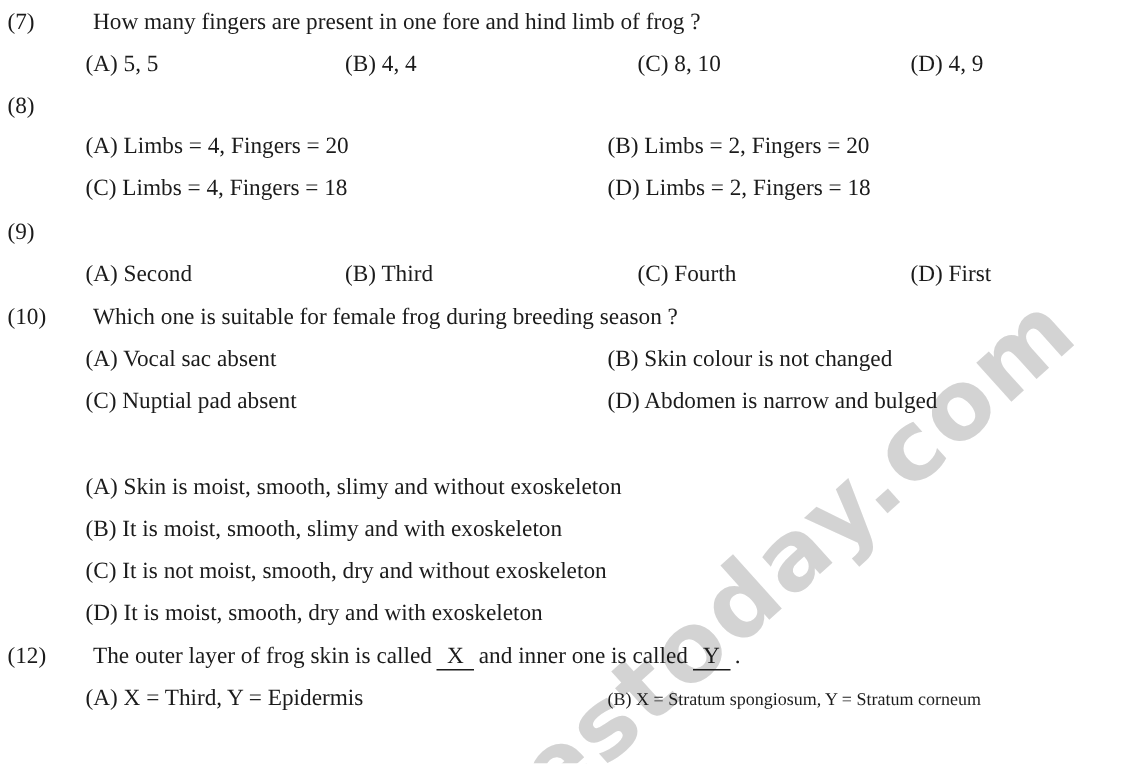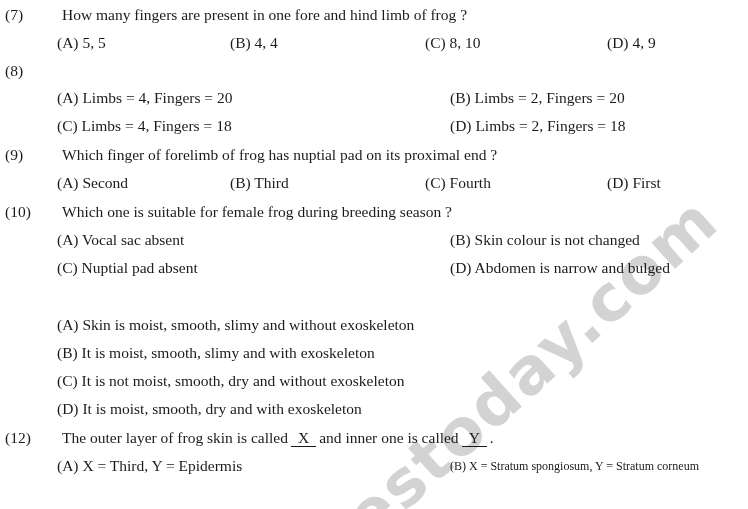--- a/index.html
+++ b/index.html
@@ -18,21 +18,21 @@
     line-height:28px;
     white-space:nowrap;
     z-index:1;
   }
   .qnum  { position:absolute; left:5px;  }
   .qtext { position:absolute; left:62px; }
   .colA  { position:absolute; left:57px; }
   .colB4 { position:absolute; left:230px; }
   .colC4 { position:absolute; left:425px; }
   .colD4 { position:absolute; left:607px; }
-  .colB2 { position:absolute; left:405px;margin-left:45px; }
+  .colB2 { position:absolute; left:405px; }
   .small { font-size:12px; }
   .blank {
     border-bottom:1.5px solid #1b1b1b;
     padding:0 7px;
     margin:0 3px;
   }
   .watermark {
     position:absolute;
     left:303px; top:318px;
     width:500px; height:110px;
@@ -72,21 +72,20 @@
     <span class="colA">(A) Limbs = 4, Fingers = 20</span>
     <span class="colB2">(B) Limbs = 2, Fingers = 20</span>
   </div>
   <div class="line" style="top:112px">
     <span class="colA">(C) Limbs = 4, Fingers = 18</span>
     <span class="colB2">(D) Limbs = 2, Fingers = 18</span>
   </div>
 
   <div class="line" style="top:141px">
     <span class="qnum">(9)</span>
-    <span class="qtext">Which finger of forelimb of frog has nuptial pad on its proximal end ?</span>
   </div>
   <div class="line" style="top:169px">
     <span class="colA">(A) Second</span>
     <span class="colB4">(B) Third</span>
     <span class="colC4">(C) Fourth</span>
     <span class="colD4">(D) First</span>
   </div>
 
   <div class="line" style="top:198px">
     <span class="qnum">(10)</span>

